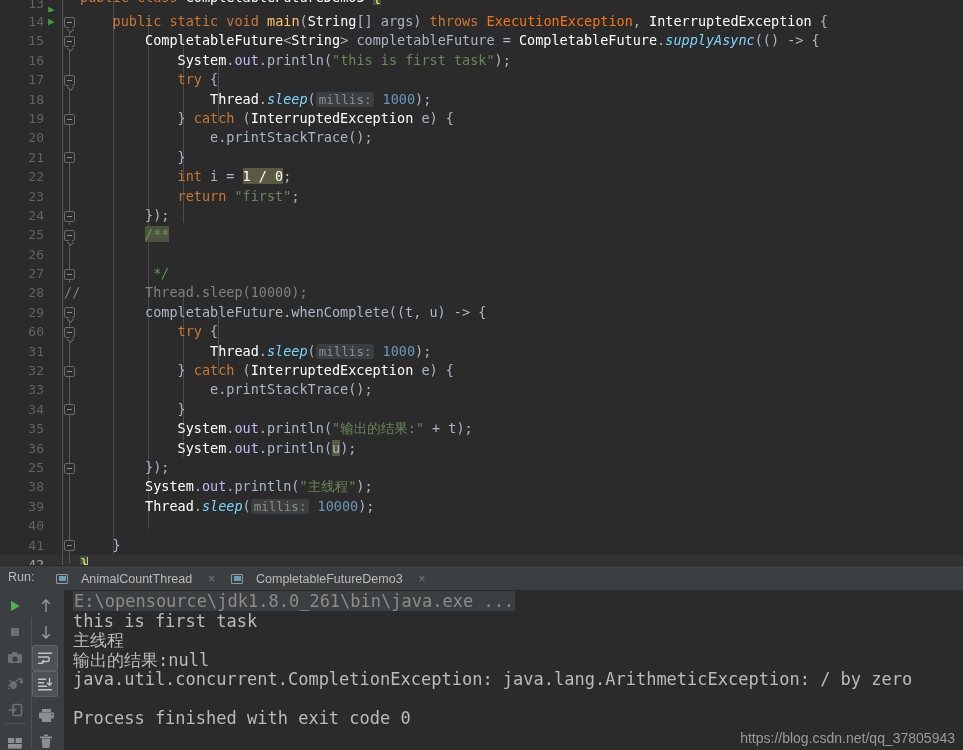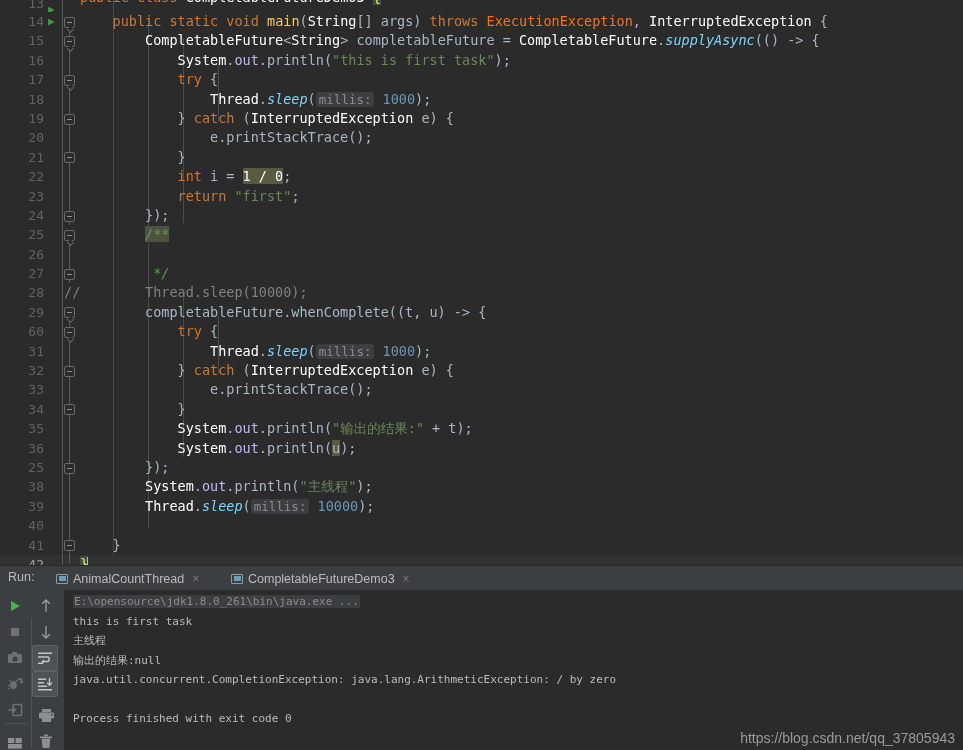--- a/index.html
+++ b/index.html
@@ -100,21 +100,21 @@
   #tabbar{
     position:absolute;left:0;top:0;width:963px;height:25px;
     background:#3c3f41;border-top:1px solid #282828;
   }
   .runlabel{
     position:absolute;left:8px;top:4px;font-size:12.5px;color:#bbbbbb;
     font-family:"Liberation Sans",sans-serif;
   }
   .rtab{
     position:absolute;top:0;height:25px;display:flex;align-items:center;
-    gap:5px;padding:0 6px;font-size:12.5px;color:#bbbbbb;
+    gap:13px;padding:0 6px;font-size:12.5px;color:#bbbbbb;
     font-family:"Liberation Sans",sans-serif;cursor:default;
   }
   .rtab.active{border-bottom:2px solid #9a9a9a;}
   .tabicon{
     width:12px;height:10px;border:1px solid #8c9ca0;border-radius:1px;
     box-sizing:border-box;position:relative;background:#3c3f41;
   }
   .tabicon::after{
     content:"";position:absolute;left:1.5px;top:1.5px;width:7px;height:5px;
     background:#6a9fb5;
@@ -132,21 +132,21 @@
   .tbtn.sel{background:#4e5254;border:1px solid #5e6264;box-sizing:border-box;border-radius:2px;}
   .sepline{position:absolute;left:5px;width:22px;height:1px;background:#4f5355;}
   .vsep{position:absolute;left:31px;top:28px;width:1px;height:130px;background:#4f5355;}
 
   #console{
     position:absolute;left:64px;top:25px;width:899px;height:160px;
     background:#2b2b2b;overflow:hidden;
   }
   .cline{
     position:relative;height:19.5px;line-height:19.5px;
-    font-size:11px;white-space:pre;padding-left:9px;color:#bbbbbb;
+    font-size:17px;white-space:pre;padding-left:9px;color:#bbbbbb;
   }
   .cpath{background:#3c3f41;color:#8c8c8c;padding:0 1px;}
   .cerr{color:#bbbbbb;}
   .watermark{
     position:absolute;right:8px;bottom:4px;
     font-family:"Liberation Sans",sans-serif;font-size:14px;color:#9a9a9a;
   }
 </style>
 </head>
 <body>

